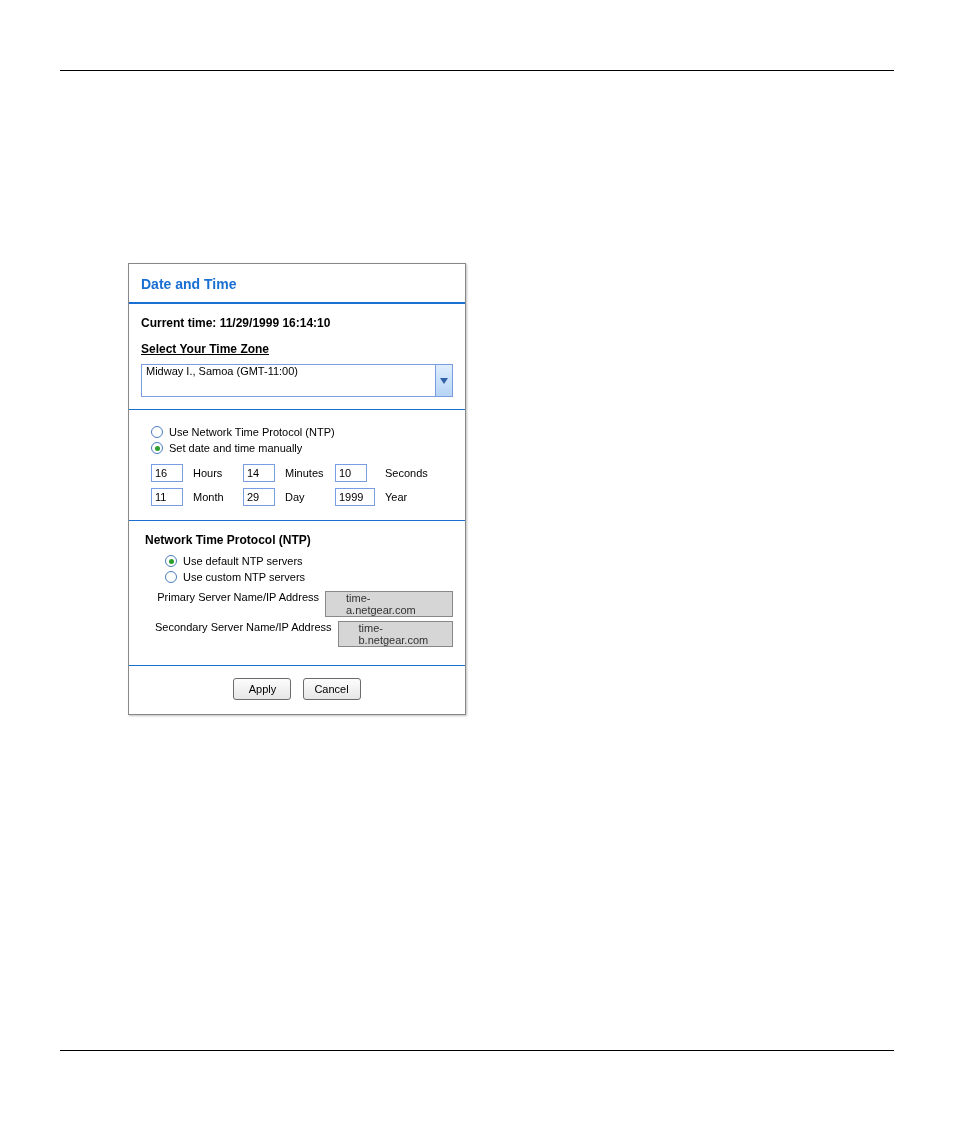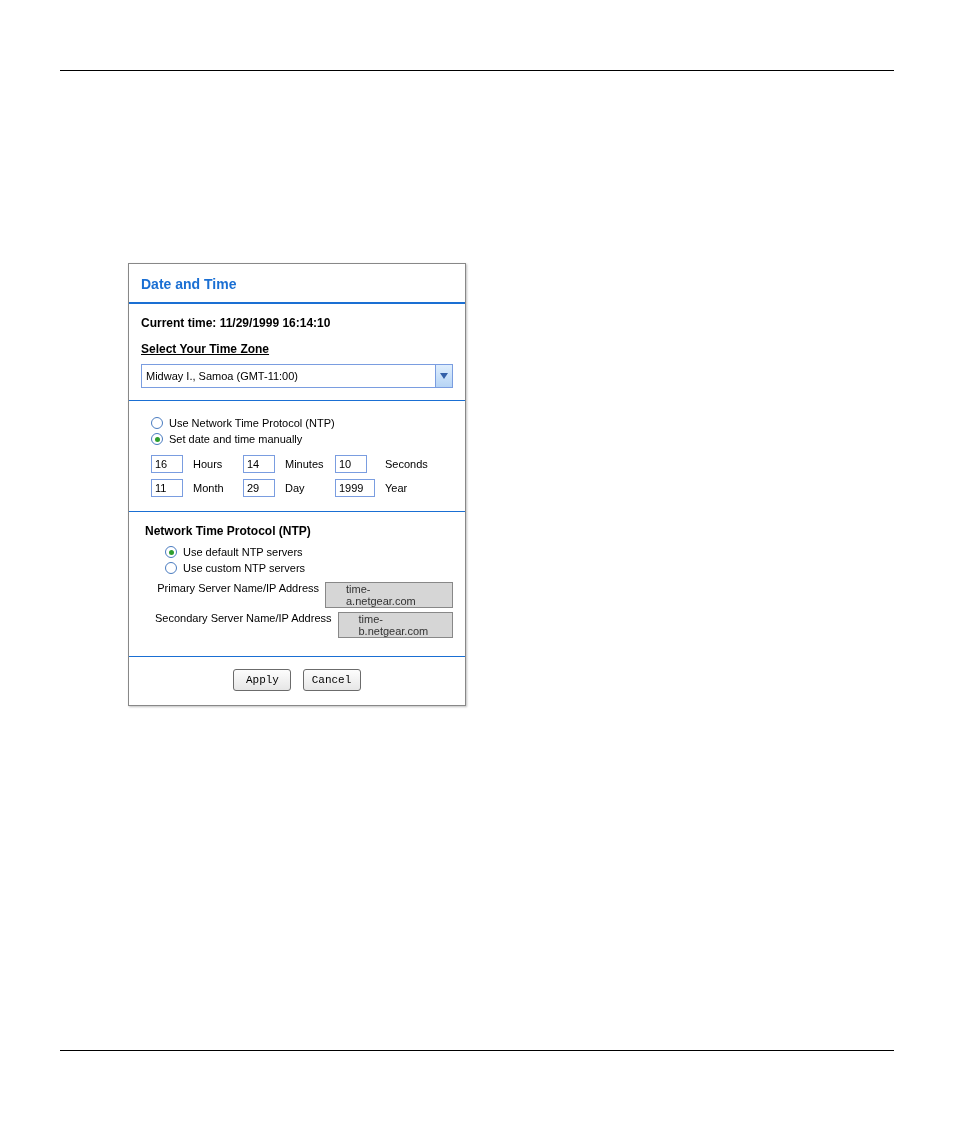--- a/index.html
+++ b/index.html
@@ -52,28 +52,27 @@
   }
   .sect {
     padding: 12px 12px 12px 12px;
   }
   .bold { font-weight: bold; font-size: 12px; }
   .tzrow {
     margin-top: 8px;
   }
   .select {
     width: 100%;
-    height: 24px;
+    height: 33px;
     border: 1px solid #7a9de0;
     background: #fff;
     font-size: 11px;
     padding: 0 18px 0 4px;
     position: relative;
     display: flex;
-    align-items: center;
   }
   .select-arrow {
     position: absolute;
     right: 0; top: 0; bottom: 0;
     width: 17px;
     background: linear-gradient(#dfeefd,#b6d4f5);
     border-left: 1px solid #7a9de0;
     display: flex; align-items: center; justify-content: center;
   }
   .select-arrow svg { display:block; }
@@ -158,21 +157,20 @@
     align-items: center;
     justify-content: center;
     min-width: 58px;
     height: 22px;
     border: 1px solid #6b6b6b;
     border-radius: 3px;
     background: linear-gradient(#fdfdfd,#e6e6e6);
     font-size: 11px;
     margin: 0 4px;
     cursor: pointer;
-    font-family: Liberation Mono, monospace;
   }
   .lbl { font-size: 11px; }
 </style>
 </head>
 <body>
 
 <div class="page-rule-top"></div>
 
 <div class="panel-wrap">
   <div class="panel-title">Date and Time</div>

